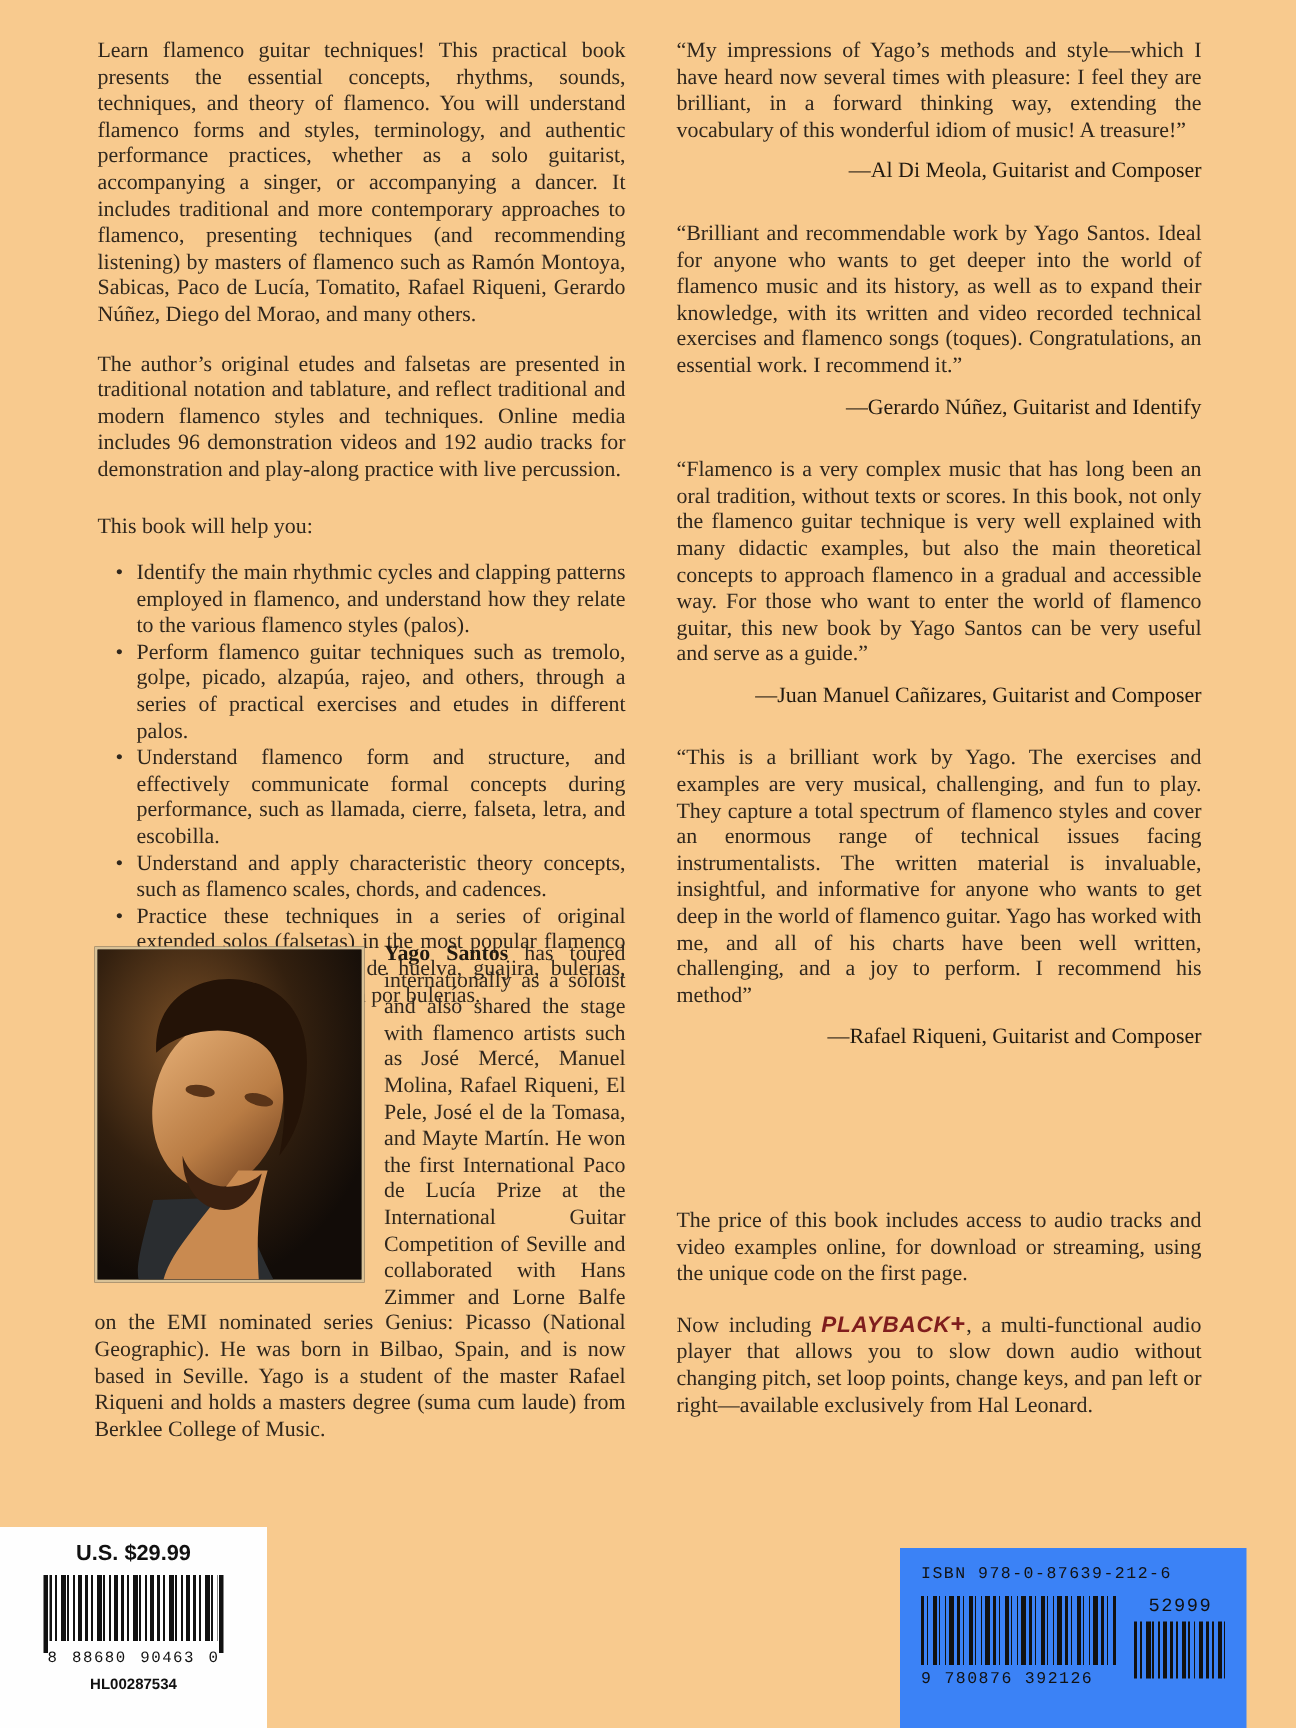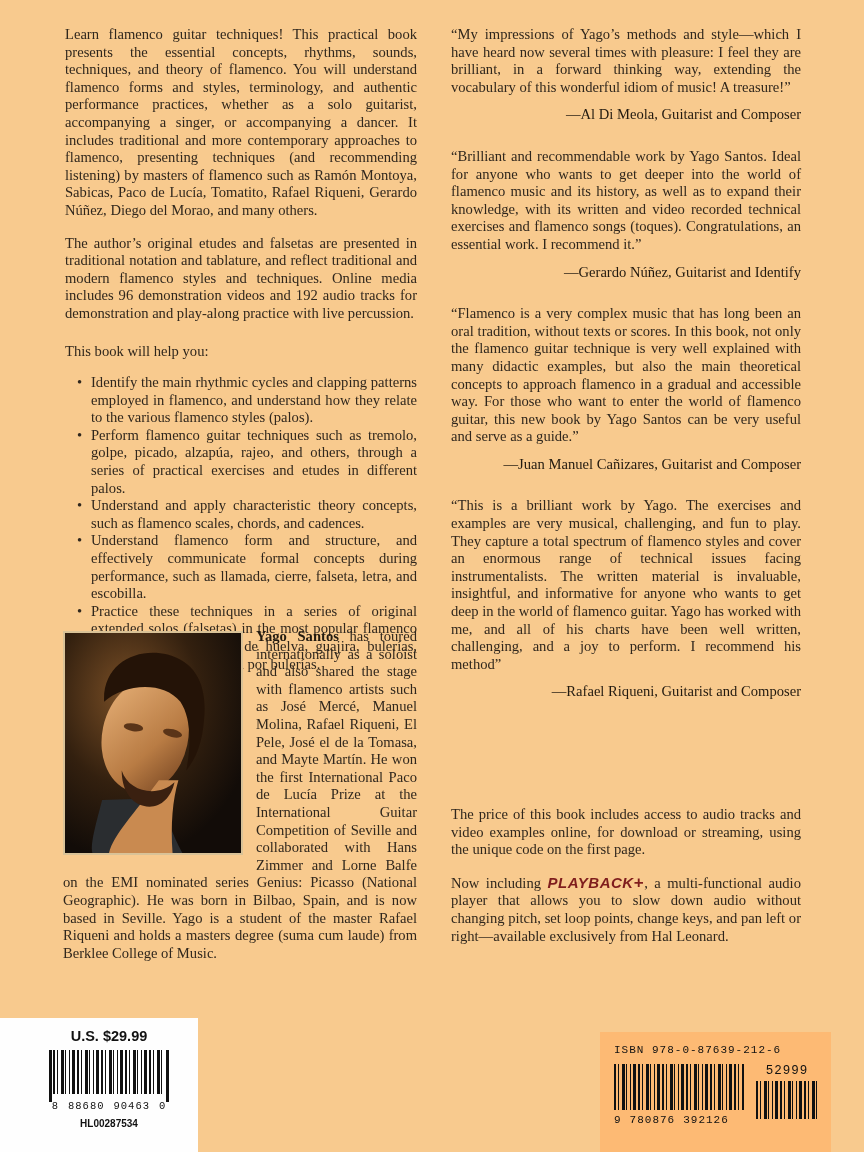--- a/index.html
+++ b/index.html
@@ -35,21 +35,21 @@
   .playback-logo{
     font-family:"Liberation Sans", sans-serif;
     font-weight:bold; font-style:italic; font-size:15px; letter-spacing:.5px;
     color:#7f1d1d; white-space:nowrap;
   }
   .playback-logo .plus{font-style:normal; font-weight:900; font-size:17px;}
   
   .upc-box{
     position:absolute; left:0; top:1018px; width:178px; height:134px;
     background:#fefefe; text-align:center;
-    font-family:"Liberation Sans", sans-serif; color:#111;padding-left:20px;
+    font-family:"Liberation Sans", sans-serif; color:#111;
   }
   .price{font-weight:bold; font-size:14.5px; margin-top:10px;}
   .bars{
     height:44px;
     background-image:repeating-linear-gradient(90deg,
       #111 0 2px, transparent 2px 4px, #111 4px 5px, transparent 5px 8px,
       #111 8px 11px, transparent 11px 12px, #111 12px 13px, transparent 13px 16px,
       #111 16px 17px, transparent 17px 19px, #111 19px 22px, transparent 22px 24px);
   }
   .upc-bars{width:112px; margin:6px auto 0 auto; position:relative;}
@@ -68,21 +68,21 @@
   }
   .hal-logo svg{width:78px; height:76px; display:block; margin:0 auto;}
   .hal-name{
     margin-top:5px; font-family:"Liberation Serif", serif; font-variant:small-caps;
     font-weight:bold; font-size:20px; letter-spacing:2px; color:#17120b; white-space:nowrap;
   }
   .hal-name sup{font-size:9px; letter-spacing:0;}
   
   .isbn-box{
     position:absolute; left:600px; top:1032px; width:231px; height:120px;
-    background:#fdba74; color:#111; font-family:"Liberation Mono", monospace;
+    background:#3b82f6; color:#111; font-family:"Liberation Mono", monospace;
   }
   .isbn-line{font-size:11px; letter-spacing:1px; margin:12px 0 4px 14px;}
   .ean-wrap{position:absolute; left:14px; top:32px; width:130px;}
   .ean-bars{height:46px;}
   .ean-digits{font-size:11px; letter-spacing:1px; display:flex; gap:8px; margin-top:4px;}
   .addon-wrap{position:absolute; left:156px; top:32px; width:62px; text-align:center;}
   .addon-num{font-size:12.5px; letter-spacing:1px;}
   .addon-bars{height:38px; margin-top:3px;}
 </style>
 </head>
@@ -90,22 +90,22 @@
 
 <div class="page">
 
   <div class="col intro-block">
     <p>Learn flamenco guitar techniques! This practical book presents the essential concepts, rhythms, sounds, techniques, and theory of flamenco. You will understand flamenco forms and styles, terminology, and authentic performance practices, whether as a solo guitarist, accompanying a singer, or accompanying a dancer. It includes traditional and more contemporary approaches to flamenco, presenting techniques (and recommending listening) by masters of flamenco such as Ramón Montoya, Sabicas, Paco de Lucía, Tomatito, Rafael Riqueni, Gerardo Núñez, Diego del Morao, and many others.</p>
     <p>The author’s original etudes and falsetas are presented in traditional notation and tablature, and reflect traditional and modern flamenco styles and techniques. Online media includes 96 demonstration videos and 192 audio tracks for demonstration and play-along practice with live percussion.</p>
     <p class="help-heading">This book will help you:</p>
     <ul class="bullets">
       <li>Identify the main rhythmic cycles and clapping patterns employed in flamenco, and understand how they relate to the various flamenco styles (palos).</li>
       <li>Perform flamenco guitar techniques such as tremolo, golpe, picado, alzapúa, rajeo, and others, through a series of practical exercises and etudes in different palos.</li>
+      <li>Understand flamenco form and structure, and effectively communicate formal concepts during performance, such as llamada, cierre, falseta, letra, and escobilla.</li>
       <li>Understand and apply characteristic theory concepts, such as flamenco scales, chords, and cadences.</li>
-      <li>Understand flamenco form and structure, and effectively communicate formal concepts during performance, such as llamada, cierre, falseta, letra, and escobilla.</li>
       <li>Practice these techniques in a series of original extended solos (falsetas) in the most popular flamenco styles: soleá, fandangos de huelva, guajira, bulerías, alegrías, tangos, and soleá por bulerías.</li>
     </ul>
   </div>
 
   <div class="col bio-block">
     <div class="author-photo">
       <svg viewBox="0 0 180 224" preserveAspectRatio="none">
         <defs>
           <radialGradient id="glow" cx="35%" cy="28%" r="75%">
             <stop offset="0%" stop-color="#7a4f26"></stop>

